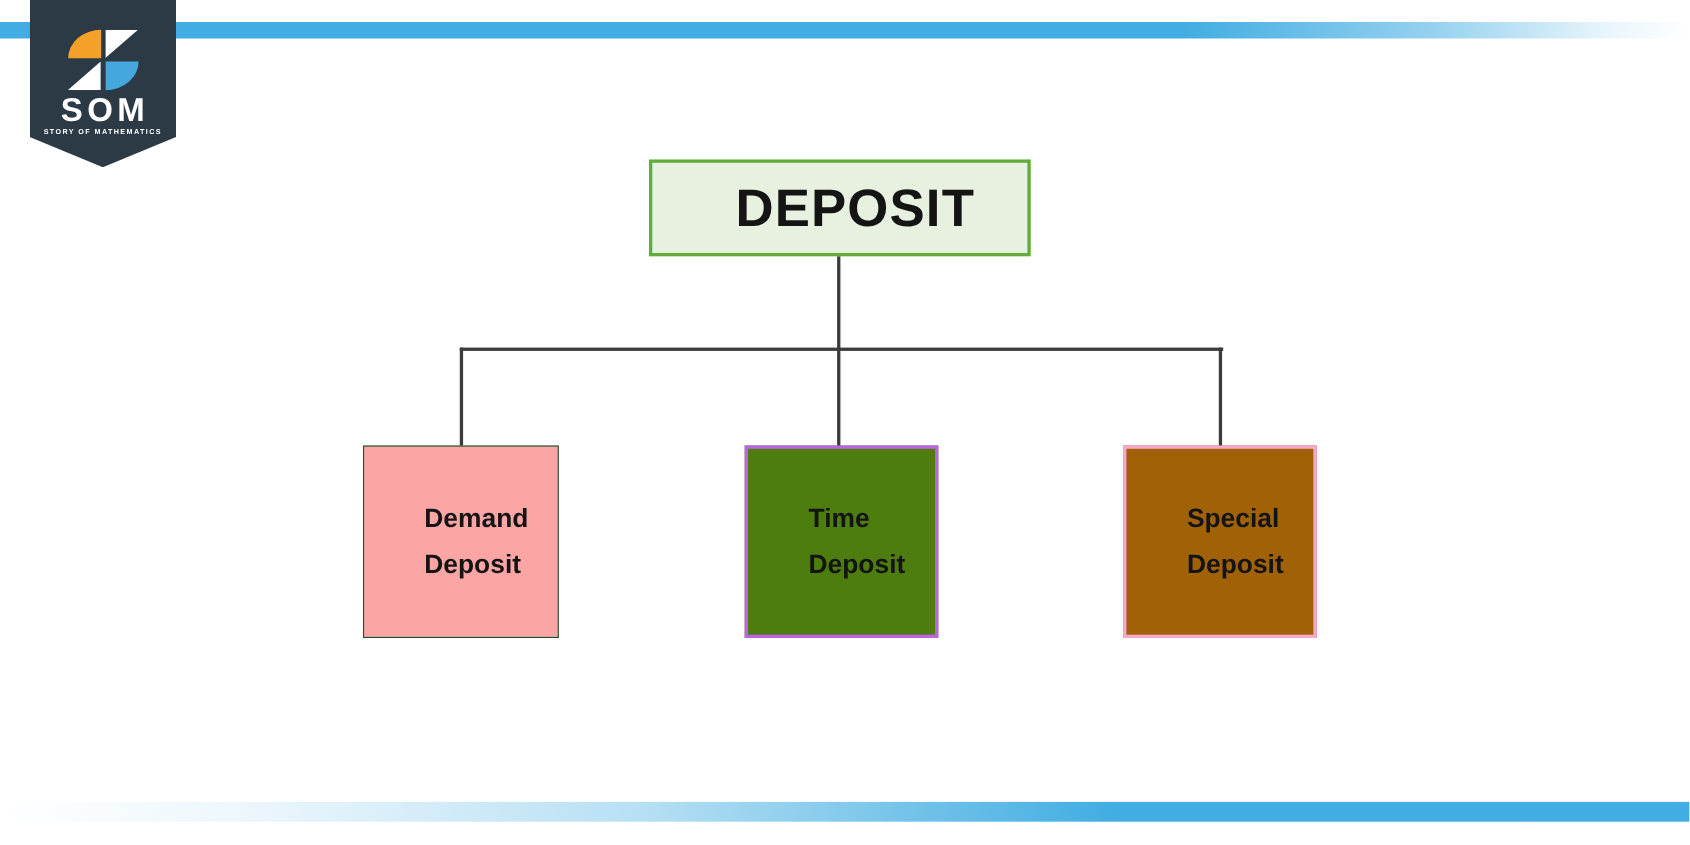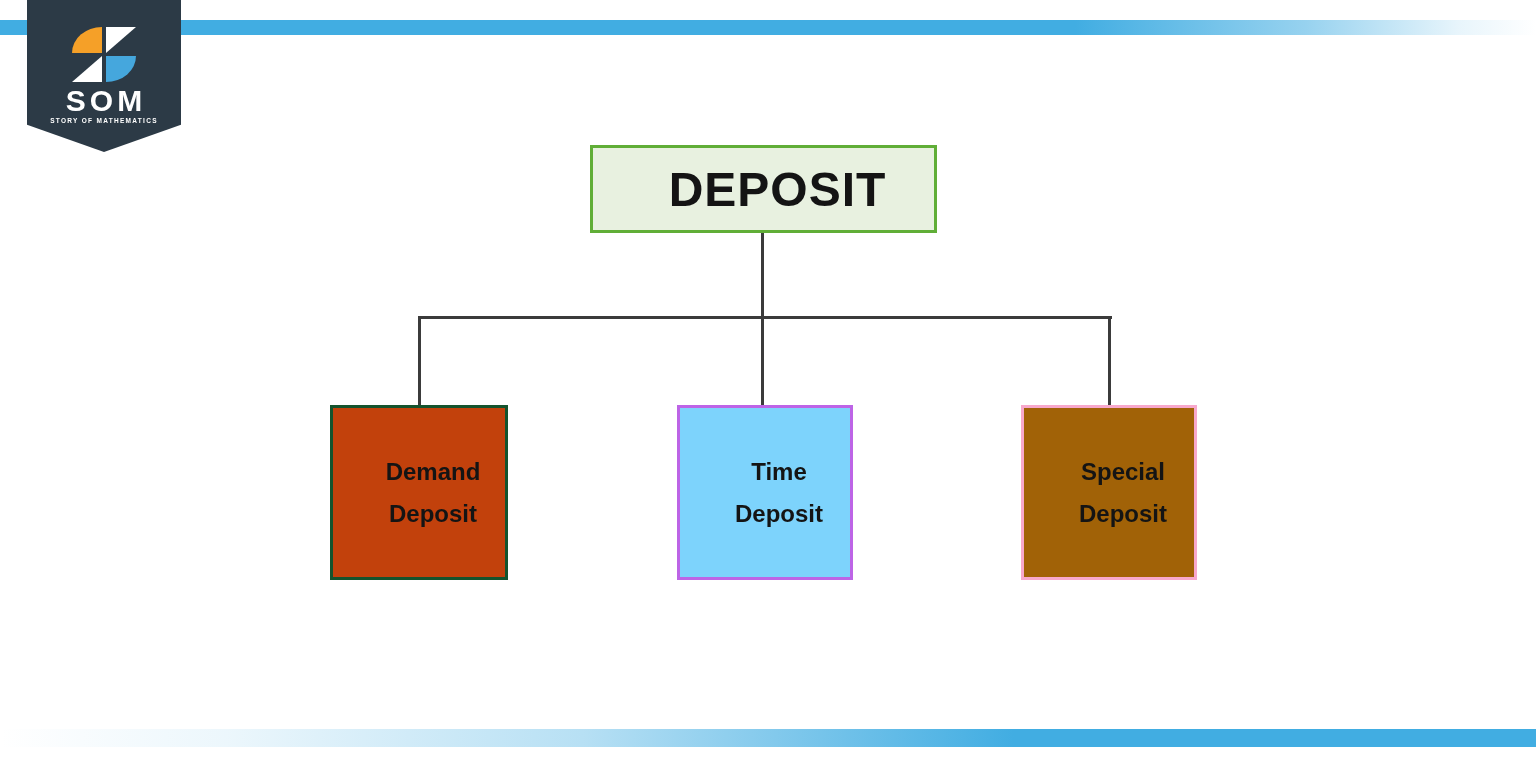--- a/index.html
+++ b/index.html
@@ -24,21 +24,21 @@
     position: absolute; left: 0; top: 729px; width: 1536px; height: 18px;
     background: linear-gradient(to right,
       rgba(65,173,226,0) 0%,
       rgba(65,173,226,0.10) 15%,
       rgba(65,173,226,0.38) 38%,
       #41ade2 66%, #41ade2 100%);
   }
 
   
   .logo-banner {
-    position: absolute; left: 27px; top: 0; width: 154px; height: 152px;
+    position: absolute; left: 27px; top: 0; width: 133px; height: 152px;
     background: #2c3a46;
     clip-path: polygon(0 0, 100% 0, 100% 82%, 50% 100%, 0 82%);
     z-index: 5;
   }
   .logo-icon { position: absolute; left: 50%; transform: translateX(-50%); top: 27px; width: 64px; height: 55px; }
   .q-orange {
     position: absolute; left: 0; top: 0; width: 30px; height: 26px;
     background: #f5a028; border-radius: 100% 0 0 0;
   }
   .t-white-tr {
@@ -68,33 +68,33 @@
   .conn { position: absolute; background: #3b3b3b; }
   .conn-root-drop   { left: 761px; top: 231px; width: 3px;  height: 88px; }
   .conn-horizontal  { left: 418px; top: 316px; width: 694px; height: 3px; }
   .conn-drop-left   { left: 418px; top: 316px; width: 3px;  height: 90px; }
   .conn-drop-mid    { left: 761px; top: 316px; width: 3px;  height: 90px; }
   .conn-drop-right  { left: 1108px; top: 316px; width: 3px; height: 90px; }
 
   
   .node {
     position: absolute; display: flex; align-items: center; justify-content: center;
-    text-align: center; color: #141414; padding-left: 28px;
+    color: #141414; padding-left: 28px;
   }
   .node-root {
     left: 590px; top: 145px; width: 347px; height: 88px;
     background: #e8f1e0; border: 3px solid #60ae37;
     font-size: 48px; font-weight: bold; letter-spacing: 1px;
   }
   .node-child {
     top: 405px; width: 178px; height: 175px;
     font-size: 24px; font-weight: bold; line-height: 42px;
   }
-  .node-demand  { left: 330px;  background: #c2410c; border: 3px solid #14532d; }
-  .node-time    { left: 677px;  background: #7dd3fc; border: 3px solid #bd64e6; width: 176px; }
+  .node-demand  { left: 330px;  background: #fca5a5; border: 1px solid #14532d; }
+  .node-time    { left: 677px;  background: #4d7c0f; border: 3px solid #bd64e6; width: 176px; }
   .node-special { left: 1021px; background: #a16207; border: 3px solid #f8a8cc; width: 176px; }
   .node-child .line { display: block; }
 </style>
 </head>
 <body>
 
 <div id="stage">
 
   <div class="stripe-top"></div>
   <div class="stripe-bottom"></div>

